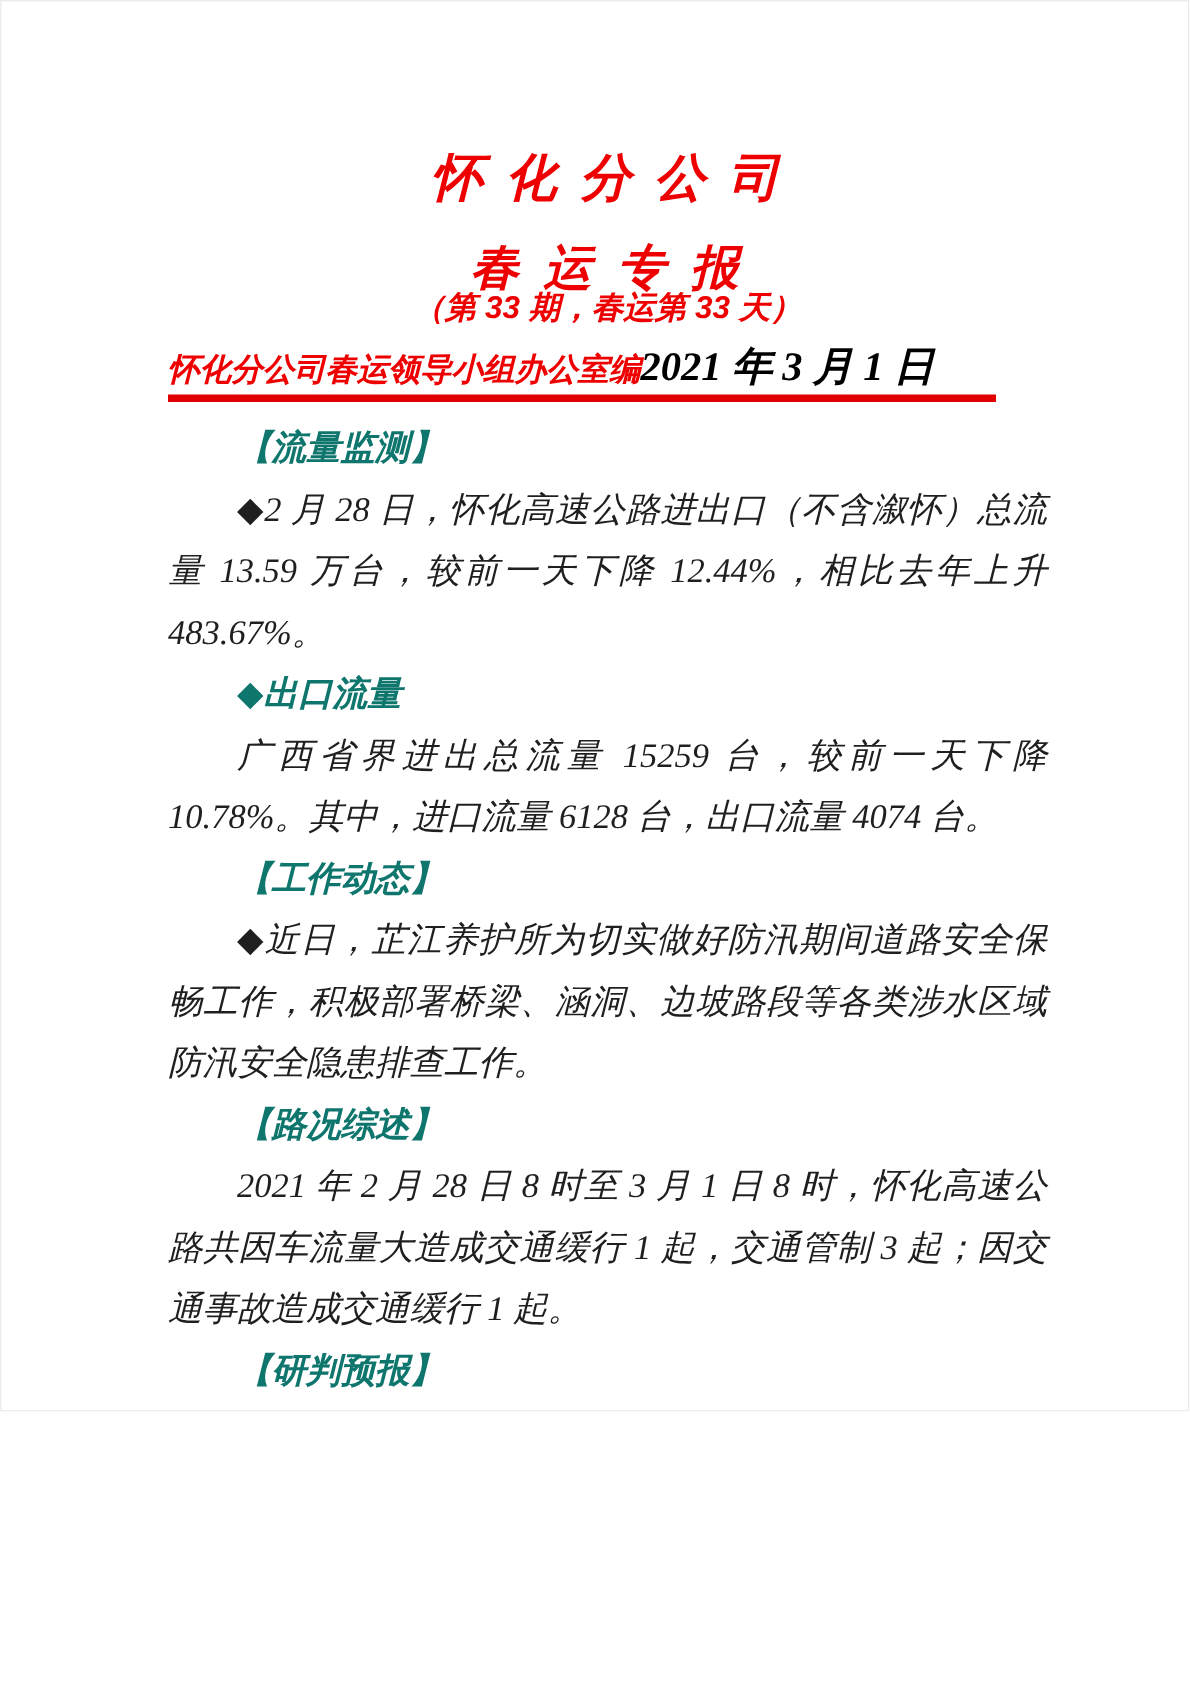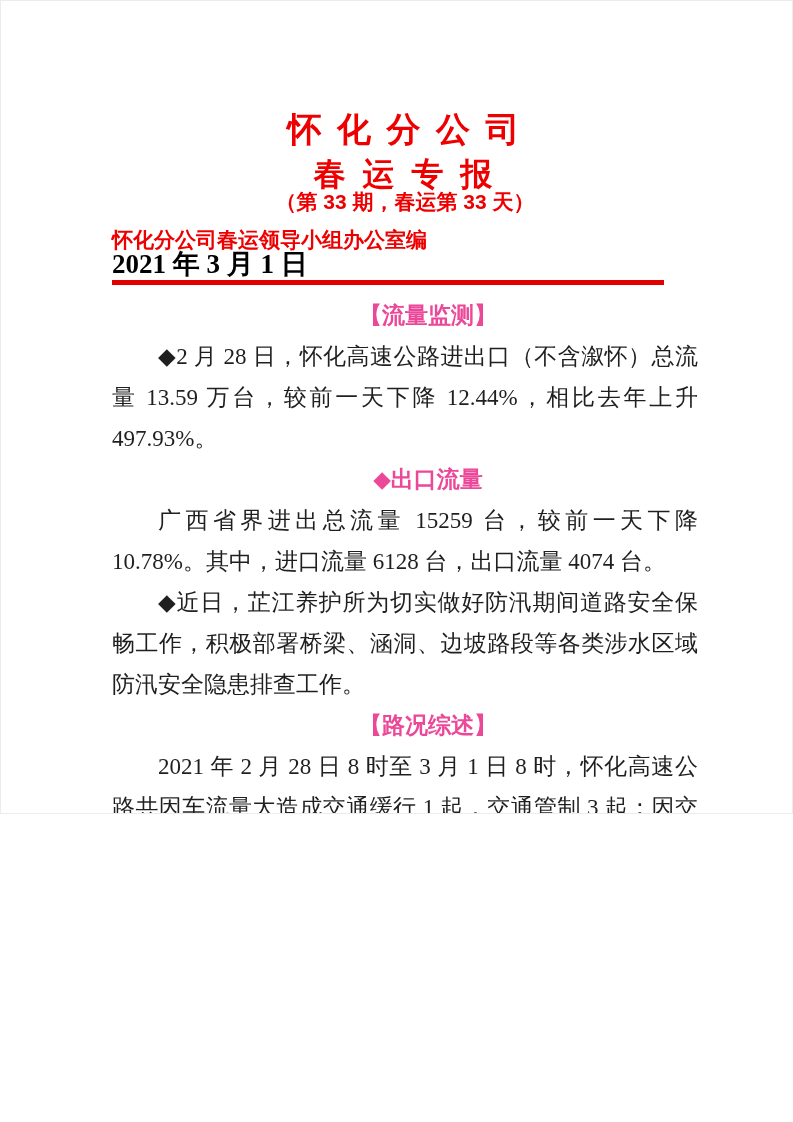--- a/index.html
+++ b/index.html
@@ -3,27 +3,28 @@
 <meta charset="utf-8">
 <style>
   html, body {
     margin: 0;
     padding: 0;
     background: #ffffff;
   }
   .page {
     position: relative;
     width: 793px;
-    height: 814px;
+    height: 941px;
     box-sizing: border-box;
     background: #ffffff;
     border: 1px solid #ececec;
-    padding: 14px 94px 0 111px;
+    padding: 4px 94px 0 111px;
     overflow: hidden;
     font-family: "Liberation Serif", "DejaVu Serif", serif;
+    font-style: italic;
   }
 
   
   .title-block {
     padding-top: 97px;
     text-align: center;
   }
   .doc-title {
     font-family: "Liberation Sans", "DejaVu Sans", sans-serif;
     font-weight: 800;
@@ -33,43 +34,42 @@
     color: #ee0000;
     white-space: nowrap;
   }
   .doc-subtitle {
     font-family: "Liberation Sans", "DejaVu Sans", sans-serif;
     font-weight: 800;
     font-size: 32px;
     line-height: 32px;
     letter-spacing: 4px;
     color: #ee0000;
-    margin-top: 12px;
+    margin-top: 26px;
     white-space: nowrap;
   }
   .issue-line {
     font-family: "Liberation Sans", "DejaVu Sans", sans-serif;
     font-weight: 700;
     font-size: 21px;
     line-height: 24px;
     color: #ee0000;
     margin-top: 0;
     white-space: nowrap;
   }
 
   
   .masthead {
     margin-top: 14px;
     width: 552px;
     display: flex;
-    justify-content: center;
+    justify-content: flex-start;
     align-items: baseline;
     border-bottom: 5px solid #e10000;
     padding-bottom: 4px;
-    flex-direction: column;
   }
   .masthead .editor {
     font-family: "Liberation Sans", "DejaVu Sans", sans-serif;
     font-weight: 700;
     font-size: 21px;
     line-height: 24px;
     color: #ee0000;
     white-space: nowrap;
   }
   .masthead .date {
@@ -85,23 +85,22 @@
   .doc-body {
     margin-top: 10px;
     font-size: 23px;
     line-height: 41px;
     color: #1f1f1f;
   }
   .doc-body .section-heading,
   .doc-body .sub-heading {
     font-family: "Liberation Sans", "DejaVu Sans", sans-serif;
     font-weight: 700;
-    color: #ec4899;
+    color: #0f766e;
     text-indent: 46px;
-    text-align: center;
   }
   .doc-body .paragraph {
     font-family: "Liberation Serif", "DejaVu Serif", serif;
     text-indent: 46px;
     text-align: justify;
   }
 </style>
 </head>
 <body>
 
@@ -113,22 +112,23 @@
     <div class="issue-line">（第 33 期，春运第 33 天）</div>
   </div>
 
   <div class="masthead">
     <span class="editor">怀化分公司春运领导小组办公室编</span>
     <span class="date">2021 年 3 月 1 日</span>
   </div>
 
   <div class="doc-body" id="doc-body">
       <div class="section-heading">【流量监测】</div>
-      <div class="paragraph">◆2 月 28 日，怀化高速公路进出口（不含溆怀）总流量 13.59 万台，较前一天下降 12.44%，相比去年上升 497.93%。</div>
+      <div class="paragraph">◆2 月 28 日，怀化高速公路进出口（不含溆怀）总流量 13.59 万台，较前一天下降 12.44%，相比去年上升 483.67%。</div>
       <div class="sub-heading">◆出口流量</div>
       <div class="paragraph">广西省界进出总流量 15259 台，较前一天下降 10.78%。其中，进口流量 6128 台，出口流量 4074 台。</div>
+      <div class="section-heading">【工作动态】</div>
       <div class="paragraph">◆近日，芷江养护所为切实做好防汛期间道路安全保畅工作，积极部署桥梁、涵洞、边坡路段等各类涉水区域防汛安全隐患排查工作。</div>
       <div class="section-heading">【路况综述】</div>
       <div class="paragraph">2021 年 2 月 28 日 8 时至 3 月 1 日 8 时，怀化高速公路共因车流量大造成交通缓行 1 起，交通管制 3 起；因交通事故造成交通缓行 1 起。</div>
       <div class="section-heading">【研判预报】</div>
     </div>
 
 </div>
 
 </body></html>

